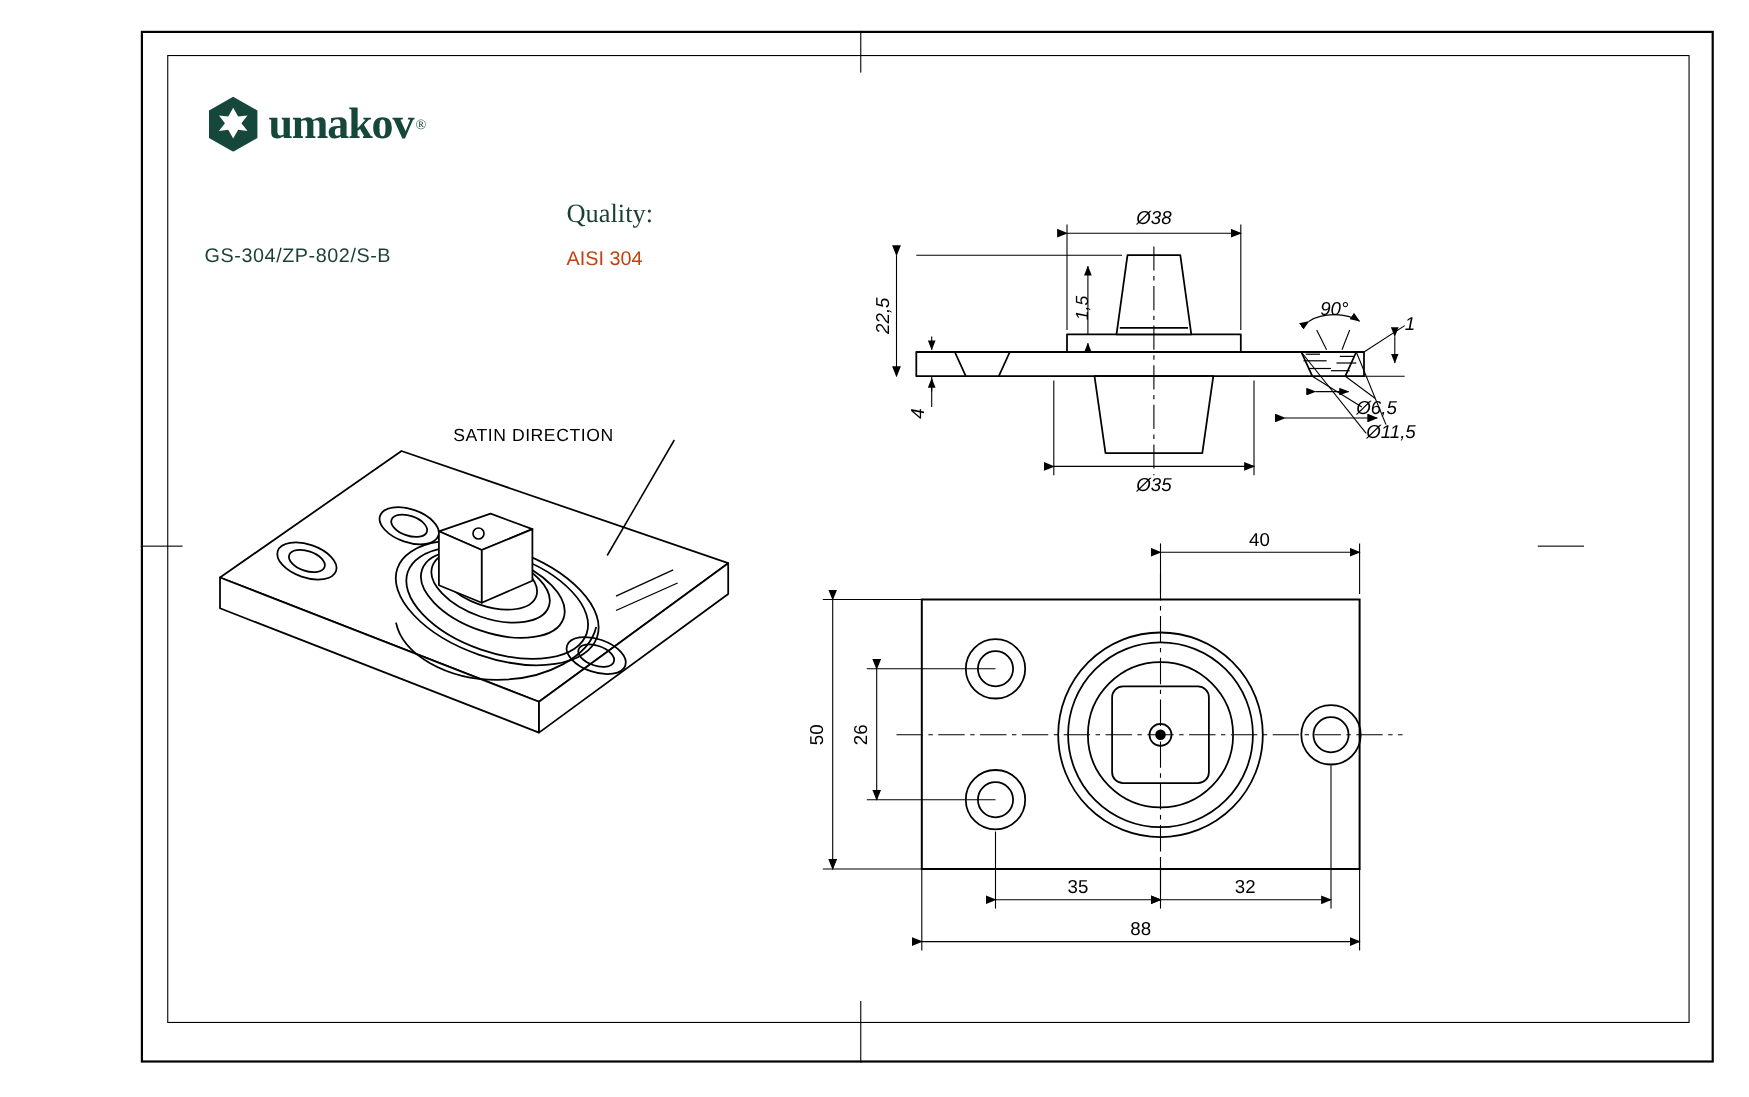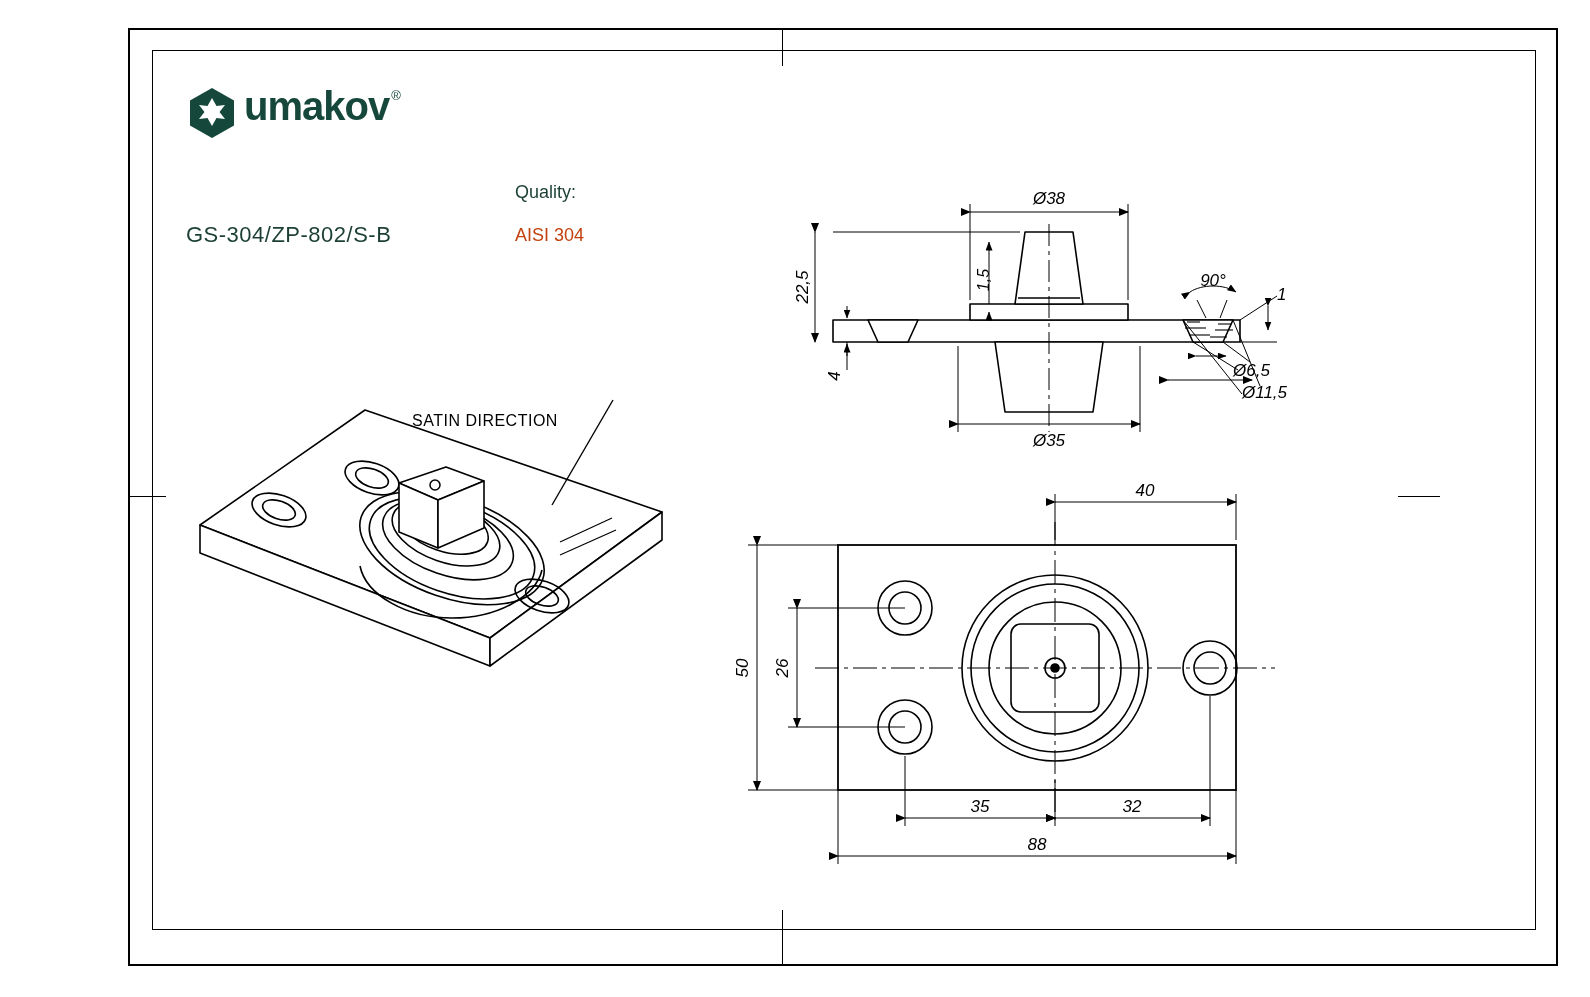--- a/index.html
+++ b/index.html
@@ -43,20 +43,22 @@
   .tick-bottom { left: 782px; top: 910px; width: 1px; height: 56px; }
   .tick-left { left: 128px; top: 496px; width: 38px; height: 1px; }
   .tick-right { left: 1398px; top: 496px; width: 42px; height: 1px; }
 
   
   .logo {
     position: absolute;
     left: 186px;
     top: 86px;
     display: flex;
+    align-items: center;
+    font-family: Liberation Serif, serif;
   }
   .logo-mark { width: 52px; height: 52px; display: block; }
   .logo-text {
     font-size: 40px;
     font-weight: bold;
     color: #16473b;
     letter-spacing: -1px;
     margin-left: 6px;
     line-height: 1;
   }
@@ -66,45 +68,46 @@
     vertical-align: top;
     margin-left: 2px;
     margin-top: 2px;
   }
 
   
   .code-label {
     position: absolute;
     left: 186px;
     top: 222px;
-    font-size: 22px;
+    font-size: 18px;
     color: #1b3f35;
     letter-spacing: 0.5px;
     white-space: nowrap;
   }
   .quality-label {
     position: absolute;
     left: 515px;
     top: 182px;
-    font-size: 18px;
+    font-size: 24px;
     color: #1b3f35;
     white-space: nowrap;
+    font-family: Liberation Serif, serif;
   }
   .quality-value {
     position: absolute;
     left: 515px;
     top: 225px;
     font-size: 18px;
     color: #c2410c;
     white-space: nowrap;
   }
   .satin-label {
     position: absolute;
     left: 412px;
-    top: 412px;
+    top: 388px;
     font-size: 16px;
     color: #000;
     letter-spacing: 0.5px;
     white-space: nowrap;
   }
 
   svg { display: block; }
   .dw { position: absolute; }
   text {
     font-family: "Liberation Sans", sans-serif;
@@ -280,21 +283,21 @@
 
       <g stroke="#000" stroke-width="1">
         <line x1="168" y1="166" x2="168" y2="252"></line>
         <line x1="350" y1="166" x2="350" y2="252"></line>
         <line x1="168" y1="244" x2="350" y2="244" marker-start="url(#ar)" marker-end="url(#ar)"></line>
       </g>
       <text x="259" y="266" font-size="17" text-anchor="middle">Ø35</text>
     </svg>
   </div>
 
-  <div class="dw" style="left:730px; top:480px; width:560px; height:400px;font-style:italic;">
+  <div class="dw" style="left:730px; top:480px; width:560px; height:400px;">
     <svg width="560" height="400" viewBox="0 0 560 400">
       <defs>
         <marker id="ar2" markerWidth="10" markerHeight="8" refX="9" refY="4" orient="auto">
           <path d="M0,0 L10,4 L0,8 z" fill="#000"></path>
         </marker>
       </defs>
 
       <rect x="108" y="65" width="398" height="245" fill="#ffffff" stroke="#000" stroke-width="1.8"></rect>
 
       <g fill="none" stroke="#000" stroke-width="1.6">

